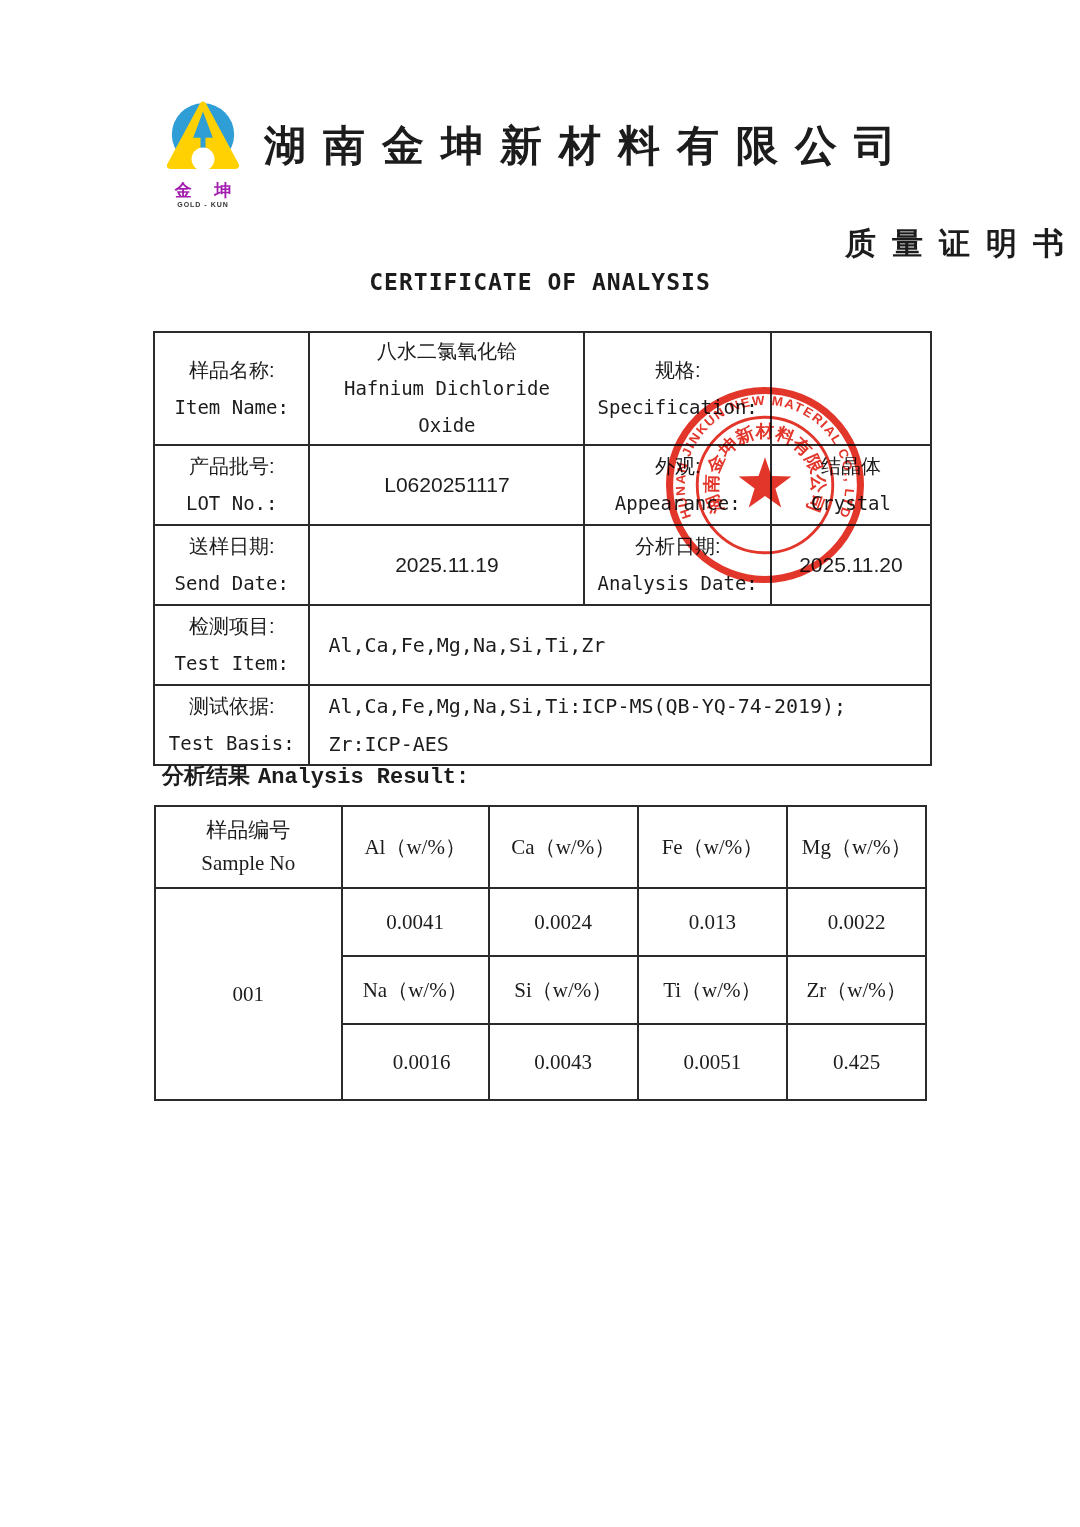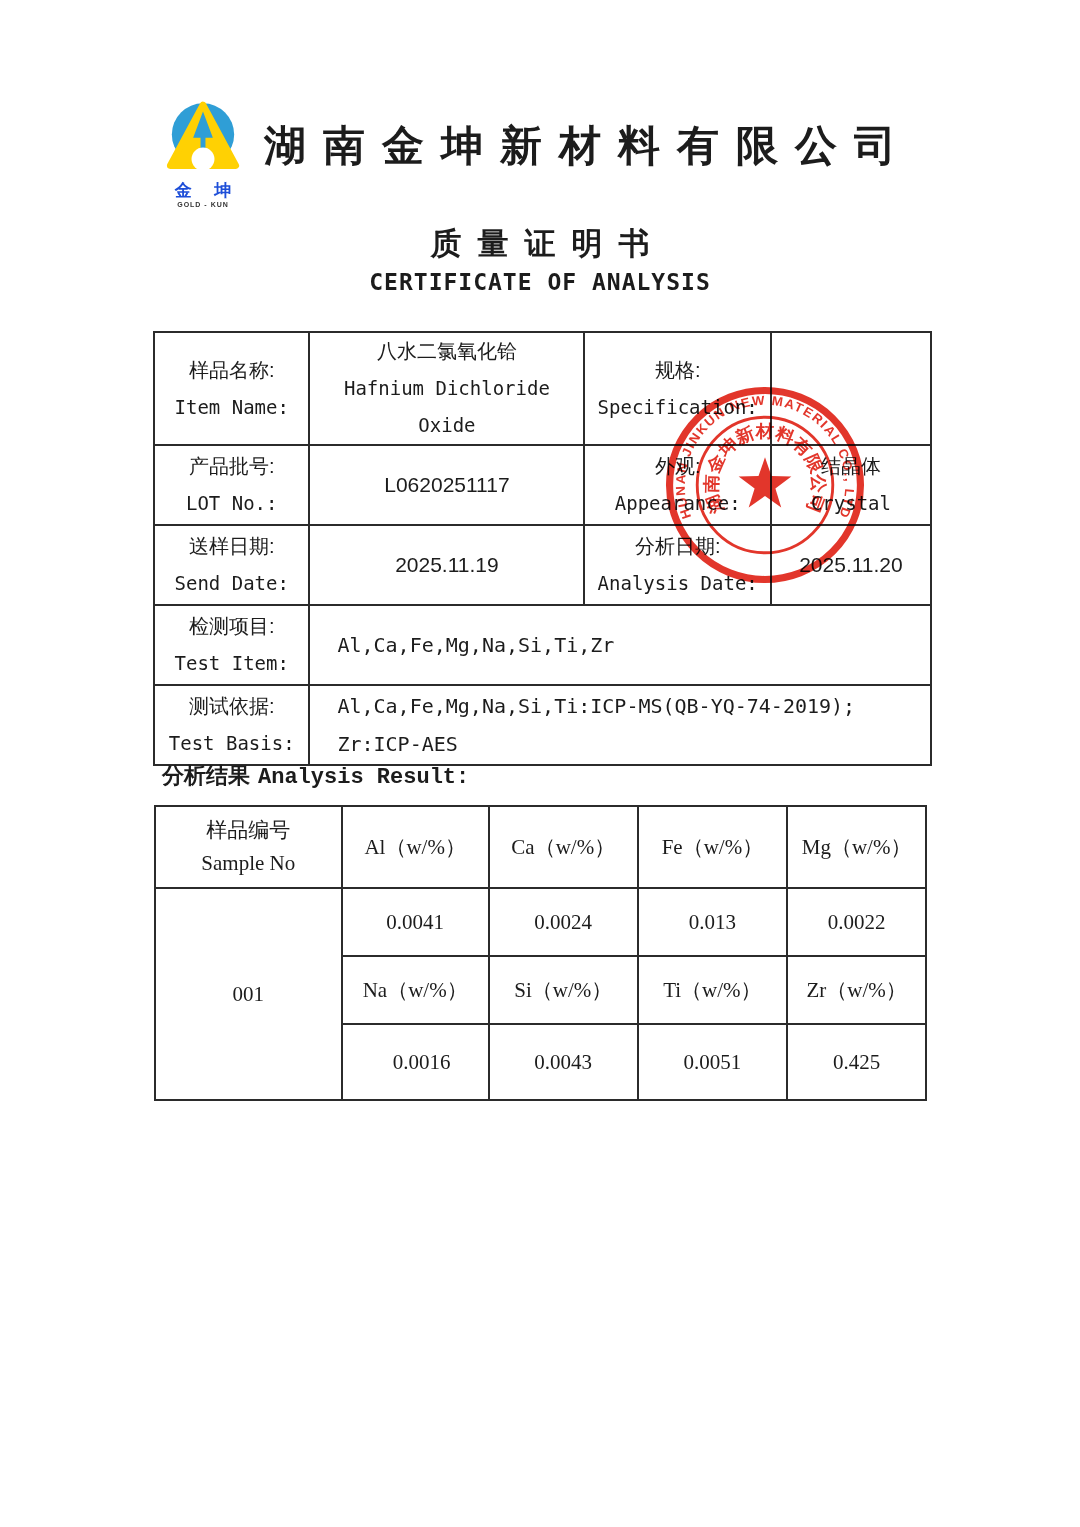--- a/index.html
+++ b/index.html
@@ -8,54 +8,54 @@
     width:1080px;height:1527px;
     margin:0 auto;
     background:#ffffff;
     color:#1c1c1c;
     font-family:"Liberation Sans",sans-serif;
     overflow:hidden;
   }
   
   .logo{position:absolute;left:158px;top:100px;width:90px;text-align:center;}
   .logo svg{display:block;margin:0 auto;}
-  .logo-cn{font-weight:bold;font-size:17px;letter-spacing:9px;padding-left:9px;color:#1d4ed8;line-height:18px;}
+  .logo-cn{font-weight:bold;font-size:17px;letter-spacing:9px;padding-left:9px;color:#a21caf;line-height:18px;}
   .logo-en{font-weight:bold;font-size:7px;letter-spacing:1px;color:#333;line-height:9px;}
   .company-cn{
     position:absolute;left:245px;top:118px;width:670px;
     text-align:center;font-size:42px;font-weight:bold;
     letter-spacing:17px;text-indent:17px;white-space:nowrap;
   }
   .company-en{
     position:absolute;left:245px;top:174px;width:670px;
     text-align:center;font-size:24px;font-weight:bold;
     font-family:"DejaVu Sans Mono",monospace;white-space:nowrap;
   }
   .title-cn{
     position:absolute;left:0;top:223px;width:1080px;
-    text-align:center;font-size:31px;font-weight:600;
+    text-align:right;font-size:31px;font-weight:600;
     letter-spacing:16px;text-indent:16px;
   }
   .title-en{
     position:absolute;left:0;top:269px;width:1080px;
     text-align:center;font-size:23px;font-weight:bold;
     font-family:"DejaVu Sans Mono",monospace;letter-spacing:1px;
   }
   
   table{border-collapse:collapse;table-layout:fixed;}
   td{border:2px solid #2b2b2b;vertical-align:middle;text-align:center;
      padding:0;box-sizing:border-box;overflow:hidden;}
   .info-table{position:absolute;left:153px;top:331px;width:779px;}
   .info-table td{height:80px;}
   .dual span{display:block;line-height:37px;}
   .cn-label{font-size:20px;}
   .en-label{font-family:"DejaVu Sans Mono",monospace;font-size:19px;}
   .val-sans{font-size:21px;}
   .val-mono{font-family:"DejaVu Sans Mono",monospace;font-size:20px;}
-  .left-cell{text-align:left;padding-left:27px;}
+  .left-cell{text-align:left;padding-left:18px;}
   .two-line span{display:block;line-height:38px;text-align:left;}
   
   .section-title{
     position:absolute;left:162px;top:761px;font-size:22px;font-weight:bold;
     white-space:nowrap;
   }
   .section-title .en{font-family:Liberation Mono, monospace;margin-left:8px;}
   .result-table{position:absolute;left:154px;top:805px;width:773px;
     font-family:"Liberation Serif","DejaVu Serif",serif;font-size:21px;}
   .result-table td{height:68px;}

